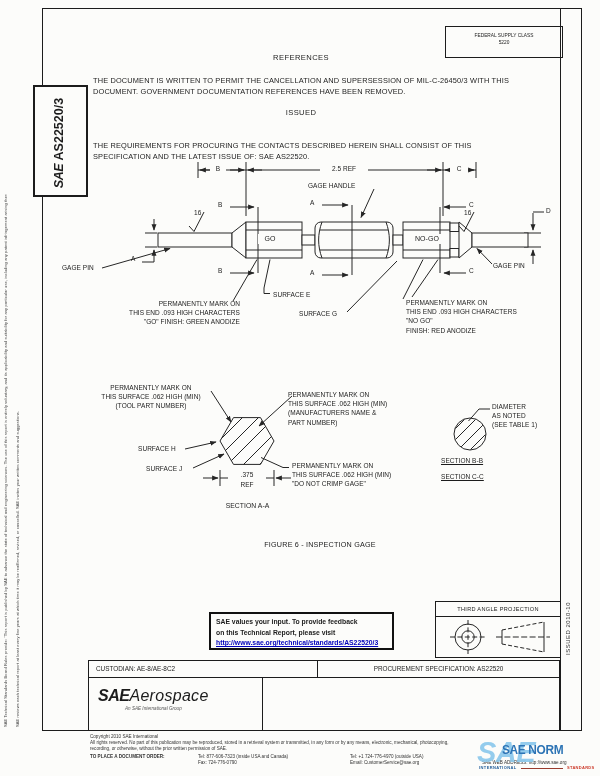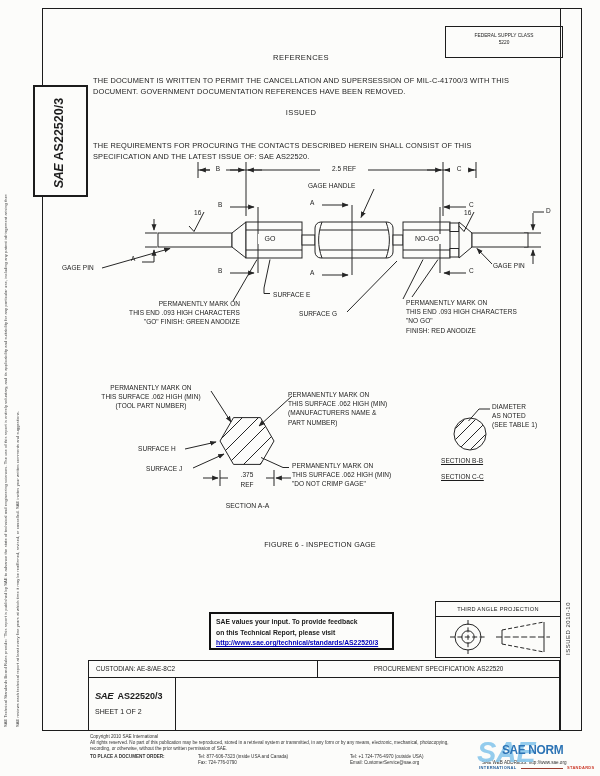--- a/index.html
+++ b/index.html
@@ -46,21 +46,21 @@
 </div>
 
 <div class="abs rot" style="left:565px;top:655px;width:108px;height:11px;font-size:6px;letter-spacing:.5px;color:#333">ISSUED 2010-10</div>
 
 <div class="abs fsc c" style="left:445px;top:26px;width:118px;height:32px">
   <div>FEDERAL SUPPLY CLASS</div>
   <div>5220</div>
 </div>
 
 <div class="abs head c" style="left:42px;top:53px;width:518px">REFERENCES</div>
-<div class="abs body-text" style="left:93px;top:75px;width:434px">THE DOCUMENT IS WRITTEN TO PERMIT THE CANCELLATION AND SUPERSESSION OF MIL-C-41700/3 WITH THIS DOCUMENT.  GOVERNMENT DOCUMENTATION REFERENCES HAVE BEEN REMOVED.</div>
+<div class="abs body-text" style="left:93px;top:75px;width:434px">THE DOCUMENT IS WRITTEN TO PERMIT THE CANCELLATION AND SUPERSESSION OF MIL-C-26450/3 WITH THIS DOCUMENT.  GOVERNMENT DOCUMENTATION REFERENCES HAVE BEEN REMOVED.</div>
 <div class="abs head c" style="left:42px;top:108px;width:518px">ISSUED</div>
 <div class="abs body-text" style="left:93px;top:140px;width:434px">THE REQUIREMENTS FOR PROCURING THE CONTACTS DESCRIBED HEREIN SHALL CONSIST OF THIS SPECIFICATION AND THE LATEST ISSUE OF: SAE AS22520.</div>
 
 <svg class="draw" width="600" height="776" viewBox="0 0 600 776">
   <defs>
     <marker id="ah" viewBox="0 0 10 10" refX="9" refY="5" markerWidth="6.5" markerHeight="6.5" orient="auto-start-reverse">
       <path d="M0,1.2 L10,5 L0,8.8 z" fill="#262626"></path>
     </marker>
     <clipPath id="hexClip">
         <polygon points="220,441 233.5,417.6 260.5,417.6 274,441 260.5,464.4 233.5,464.4"></polygon>
@@ -218,25 +218,25 @@
     </g>
   </svg>
 </div>
 
 <div class="abs tbl" style="left:88px;top:660px;width:472px;height:17px;border-bottom:none">
   <div class="cell" style="width:229px;font-size:6.4px;padding:4px 0 0 7px">CUSTODIAN: AE-8/AE-8C2</div>
   <div class="cell c" style="flex:1;font-size:6.4px;padding-top:4px">PROCUREMENT SPECIFICATION: AS22520</div>
 </div>
 
 <div class="abs tbl" style="left:88px;top:677px;width:472px;height:54px">
-  <div class="cell" style="width:87px;padding:7px 0 0 6px">
-    <div style="white-space:nowrap">
-      <span class="logo-sae" style="font-size:9.5px">SAE</span>&nbsp;<span style="font-size:9px;font-weight:bold">AS22520/3</span>
-    </div>
-    <div style="font-size:7px;margin-top:5px">SHEET 1 OF 2</div>
+  <div class="cell" style="width:174px;padding:9px 0 0 9px">
+    <div style="font-size:16px;white-space:nowrap">
+      <span class="logo-sae">SAE</span><span style="font-style:italic;letter-spacing:.3px">Aerospace</span>
+    </div>
+    <div style="font-size:4.6px;font-style:italic;margin:1px 0 0 27px;color:#555">An SAE International Group</div>
   </div>
   <div class="cell" style="flex:1"></div>
 </div>
 
 <div class="abs" style="left:90px;top:734px;width:485px;font-size:4.6px;line-height:1.3;color:#333">
   <div>Copyright 2010 SAE International</div>
   <div>All rights reserved. No part of this publication may be reproduced, stored in a retrieval system or transmitted, in any form or by any means, electronic, mechanical, photocopying,</div>
   <div>recording, or otherwise, without the prior written permission of SAE.</div>
   <div style="display:flex;margin-top:2px">
     <div style="width:108px;font-weight:bold">TO PLACE A DOCUMENT ORDER:</div>

